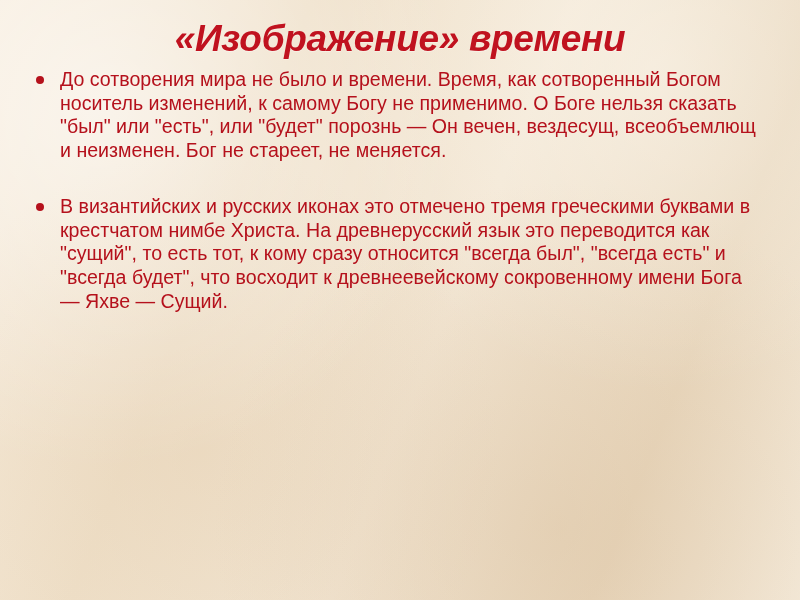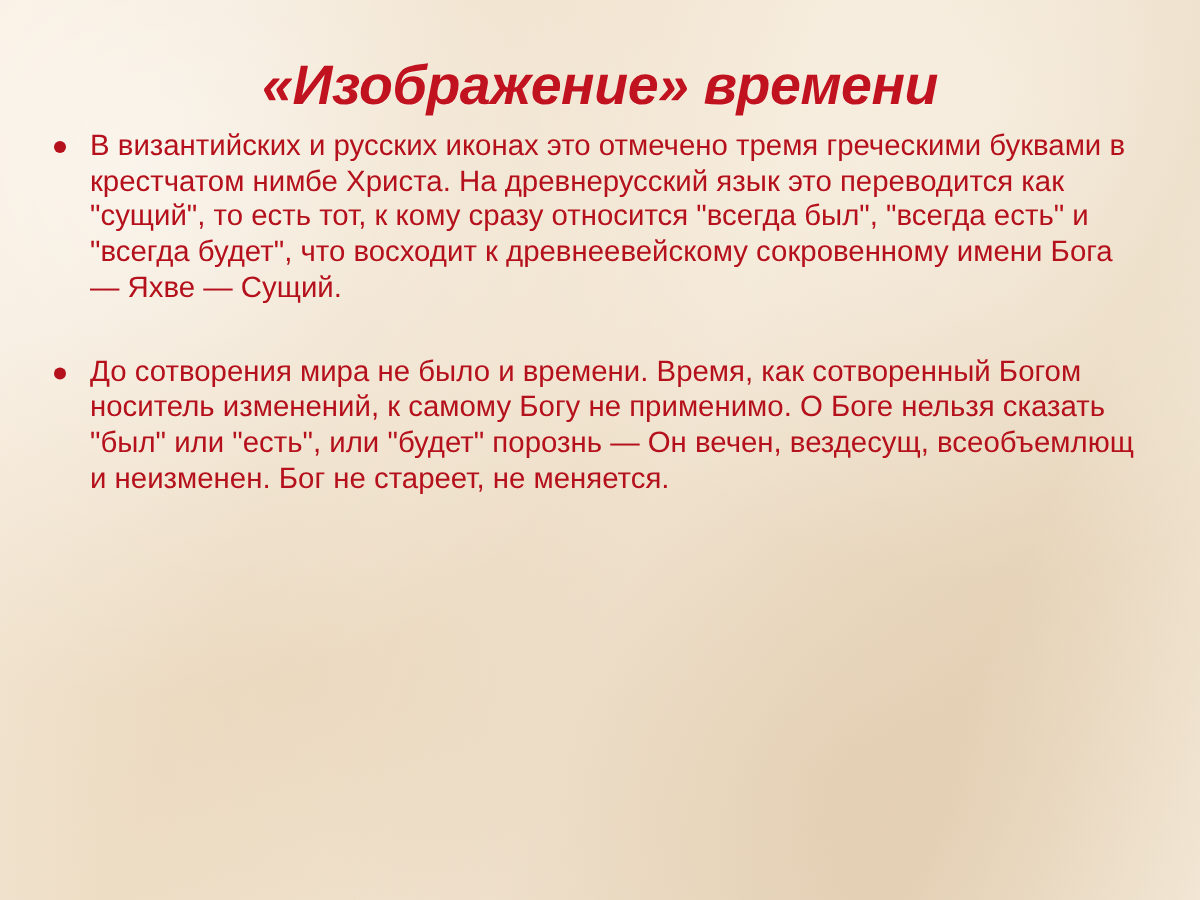--- a/index.html
+++ b/index.html
@@ -17,21 +17,20 @@
       radial-gradient(circle at 82% 12%, rgba(255,252,245,0.45) 0%, rgba(255,255,255,0) 38%),
       radial-gradient(circle at 70% 88%, rgba(214,186,150,0.35) 0%, rgba(255,255,255,0) 45%),
       radial-gradient(circle at 25% 75%, rgba(226,202,170,0.35) 0%, rgba(255,255,255,0) 40%),
       linear-gradient(112deg, #f7ecdc 0%, #efe0c9 30%, #f3e7d5 55%, #e9d8bf 80%, #f5ebdb 100%);
   }
   .slide {
     position: relative;
     width: 800px;
     height: 517px;
     box-sizing: border-box;
-    margin-top: 18px;
   }
   .slide-title {
     text-align: center;
     color: #c0121f;
     font-size: 37px;
     font-weight: bold;
     font-style: italic;
     letter-spacing: -0.3px;
     padding: 18px 40px 2px 40px;
     margin: 0;
@@ -74,21 +73,21 @@
 </head>
 <body>
 
 <div class="slide">
 
   <h1 class="slide-title">«Изображение» времени</h1>
 
   <div class="body-block">
     <ul class="bullets">
       <li>
-        <span class="para-text">В византийских и русских иконах это отмечено тремя греческими буквами в крестчатом нимбе Христа. На древнерусский язык это переводится как "сущий", то есть тот, к кому сразу относится "всегда был", "всегда есть" и "всегда будет", что восходит к древнеевейскому сокровенному имени Бога — Яхве — Сущий.</span>
+        <span class="para-text">До сотворения мира не было и времени. Время, как сотворенный Богом носитель изменений, к самому Богу не применимо. О Боге нельзя сказать "был" или "есть", или "будет" порознь — Он вечен, вездесущ, всеобъемлющ и неизменен. Бог не стареет, не меняется.</span>
       </li>
       <li>
-        <span class="para-text">До сотворения мира не было и времени. Время, как сотворенный Богом носитель изменений, к самому Богу не применимо. О Боге нельзя сказать "был" или "есть", или "будет" порознь — Он вечен, вездесущ, всеобъемлющ и неизменен. Бог не стареет, не меняется.</span>
+        <span class="para-text">В византийских и русских иконах это отмечено тремя греческими буквами в крестчатом нимбе Христа. На древнерусский язык это переводится как "сущий", то есть тот, к кому сразу относится "всегда был", "всегда есть" и "всегда будет", что восходит к древнеевейскому сокровенному имени Бога — Яхве — Сущий.</span>
       </li>
     </ul>
   </div>
 
 </div>
 
 </body></html>

